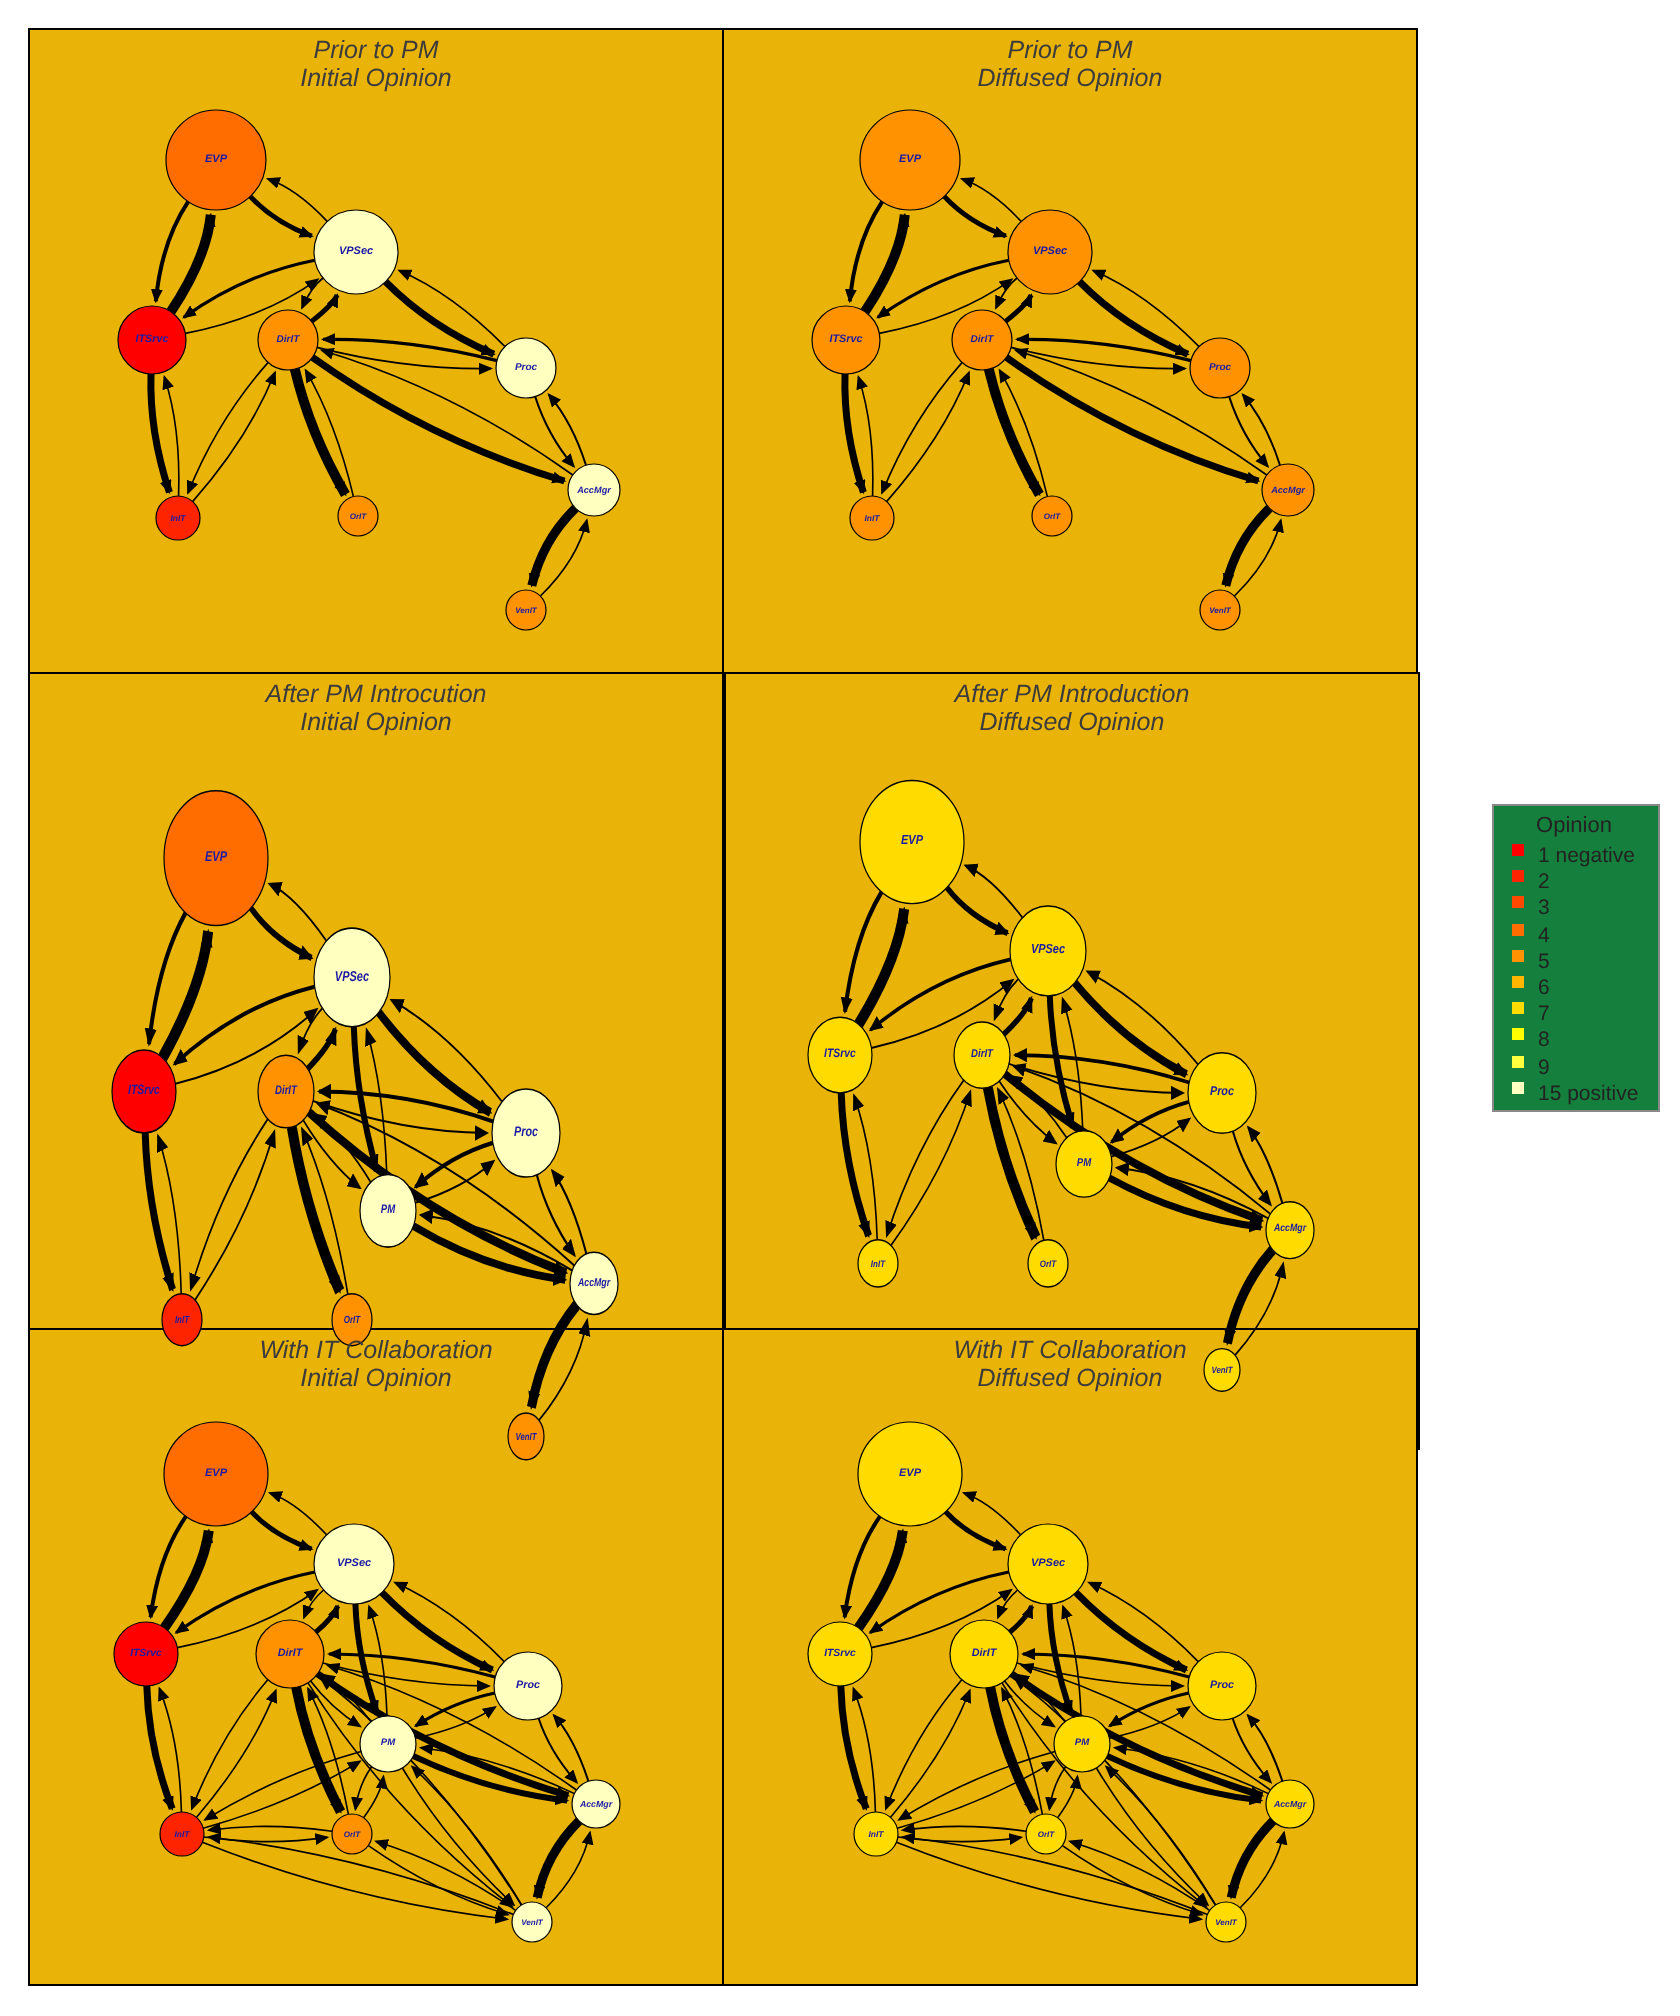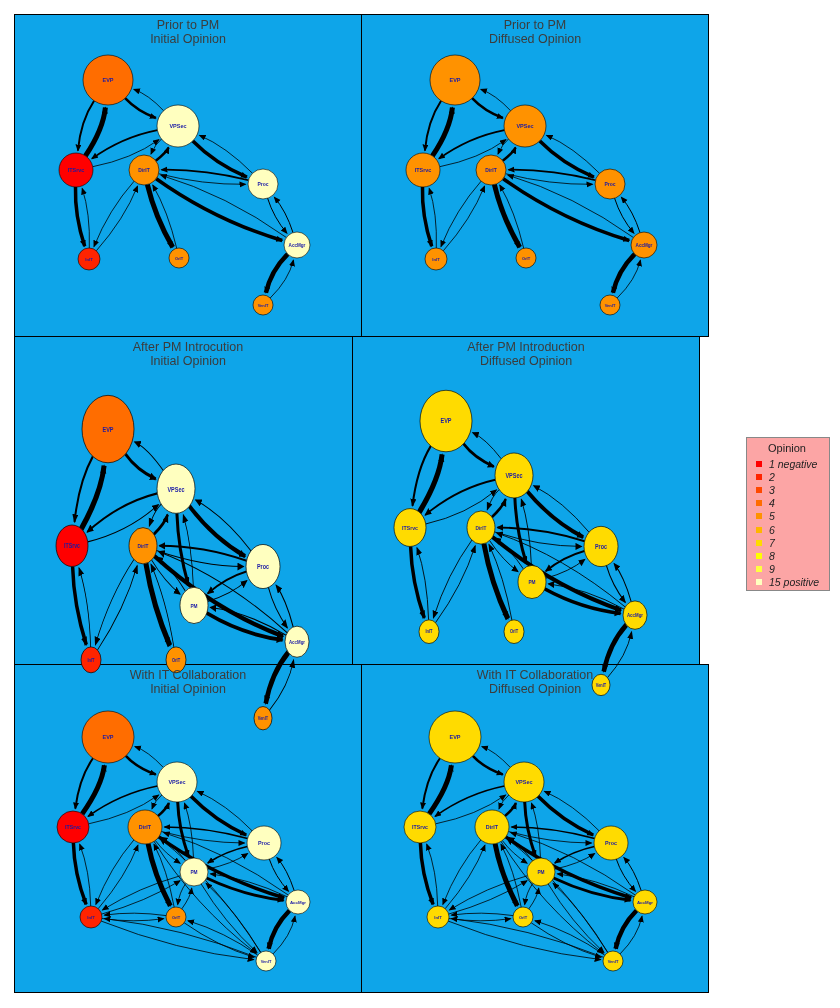--- a/index.html
+++ b/index.html
@@ -1,25 +1,25 @@
 <!DOCTYPE html>
 <html><head>
 <meta charset="utf-8">
 <style>
   html,body{margin:0;padding:0;background:#ffffff;}
   #figure{position:relative;width:840px;height:1008px;background:#ffffff;
           font-family:"Liberation Sans", sans-serif;overflow:hidden;}
-  .panel{position:absolute;box-sizing:border-box;border:1px solid #000;background:#0ea5e9;}
+  .panel{position:absolute;box-sizing:border-box;border:1px solid #000;background:#eab308;font-style:italic;}
   .ptitle{position:absolute;top:3px;left:0;right:0;text-align:center;
           font-size:12.5px;line-height:1.12;color:#3c3c3c;z-index:2;pointer-events:none;}
   .net{position:absolute;left:0;top:0;width:100%;height:100%;z-index:1;}
   #legend-box{position:absolute;box-sizing:border-box;border:1px solid #888;
-              background:#fca5a5;padding:4px 2px 2px 0;margin-top:35px;}
+              background:#15803d;padding:4px 2px 2px 0;}
   #legend-title{text-align:center;font-size:11px;color:#222;margin-bottom:3px;}
-  .legend-row{display:flex;align-items:center;height:13.2px;padding-left:9px;font-style:italic;}
+  .legend-row{display:flex;height:13.2px;padding-left:9px;}
   .legend-swatch{width:6px;height:6px;margin-right:7px;flex:0 0 auto;}
   .legend-label{font-size:10.5px;color:#222;white-space:nowrap;}
 </style>
 </head>
 <body>
 
 <div id="figure">
 
   <div class="panel" id="panel-0" style="left: 14px; top: 14px; width: 348px; height: 323px;">
     <div class="ptitle">
@@ -192,21 +192,21 @@
         <text x="282" y="235" text-anchor="middle" dominant-baseline="central" font-size="4.4" font-weight="700" font-family="&quot;Liberation Sans&quot;, sans-serif" fill="#1a1aa6">AccMgr</text>
         <circle cx="76" cy="249" r="10" fill="#FF2400" stroke="#000" stroke-width="0.6"></circle>
         <text x="76" y="249" text-anchor="middle" dominant-baseline="central" font-size="4" font-weight="700" font-family="&quot;Liberation Sans&quot;, sans-serif" fill="#1a1aa6">InIT</text>
         <circle cx="161" cy="249" r="10" fill="#FF9200" stroke="#000" stroke-width="0.6"></circle>
         <text x="161" y="249" text-anchor="middle" dominant-baseline="central" font-size="4" font-weight="700" font-family="&quot;Liberation Sans&quot;, sans-serif" fill="#1a1aa6">OrIT</text>
         <circle cx="248" cy="294" r="9" fill="#FF9200" stroke="#000" stroke-width="0.6"></circle>
         <text x="248" y="294" text-anchor="middle" dominant-baseline="central" font-size="3.9" font-weight="700" font-family="&quot;Liberation Sans&quot;, sans-serif" fill="#1a1aa6">VenIT</text>
       </svg>
   </div>
 
-  <div class="panel" id="panel-3" style="left: 352px; top: 336px; width: 348px; height: 389px;">
+  <div class="panel" id="panel-3" style="left: 362px; top: 336px; width: 348px; height: 389px;">
     <div class="ptitle">
       <div>After PM Introduction</div>
       <div>Diffused Opinion</div>
     </div>
     <svg class="net" viewBox="0 0 346 327" preserveAspectRatio="none">
         <defs>
           <marker id="arw3" markerWidth="8" markerHeight="7" refX="6" refY="3" orient="auto" markerUnits="userSpaceOnUse">
             <path d="M0,0 L7,3 L0,6 z" fill="#000000"></path>
           </marker>
         </defs>

